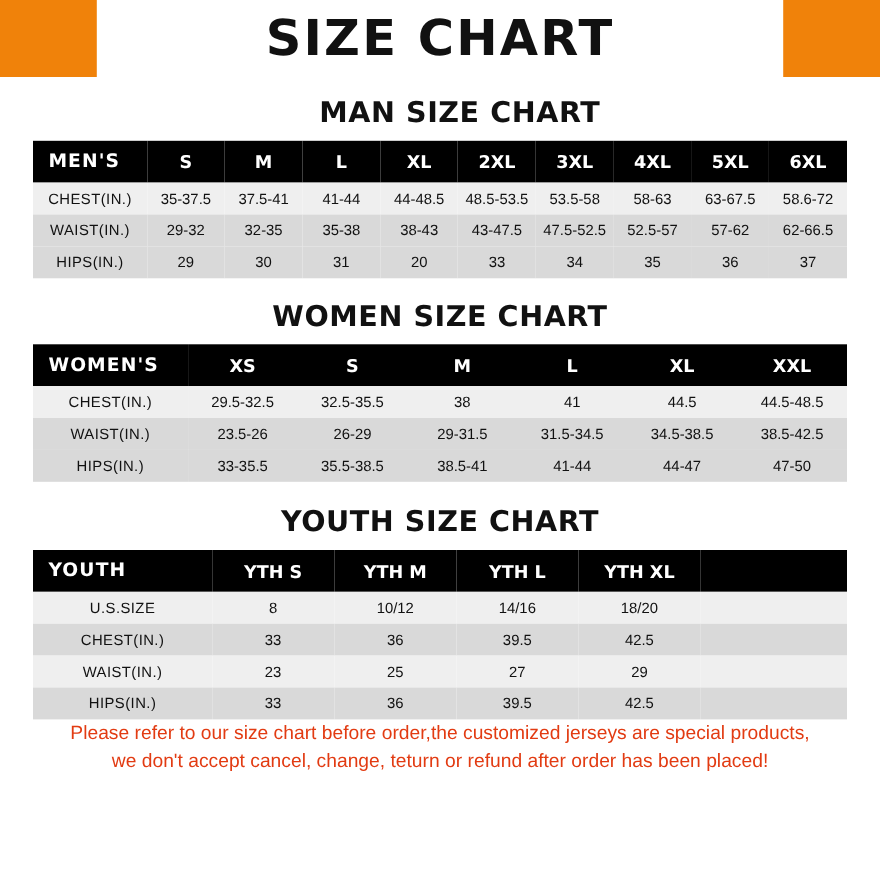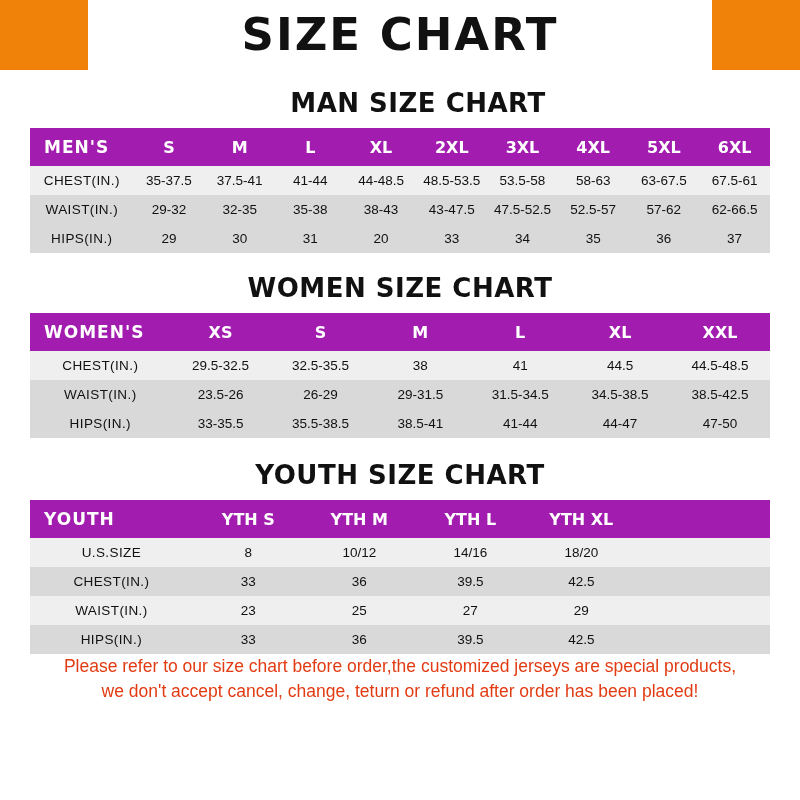--- a/index.html
+++ b/index.html
@@ -55,21 +55,21 @@
   .youth-title { margin-top: 22px; margin-bottom: 10px; }
 
   
   .table-wrap { padding: 0 30px; }
   table.size-table {
     width: 100%;
     border-collapse: collapse;
     table-layout: fixed;
   }
   table.size-table thead th {
-    background: #a21caf;
+    background: #000000;
     color: #ffffff;
     font-family: "DejaVu Sans", sans-serif;
     font-weight: bold;
     font-size: 16px;
     padding: 9px 0;
     text-align: center;
   }
   table.size-table thead th.rowhead {
     text-align: left;
     padding-left: 14px;
@@ -151,21 +151,21 @@
         <tr class="row-alt-light">
           <td class="rowhead">CHEST(IN.)</td>
           <td>35-37.5</td>
           <td>37.5-41</td>
           <td>41-44</td>
           <td>44-48.5</td>
           <td>48.5-53.5</td>
           <td>53.5-58</td>
           <td>58-63</td>
           <td>63-67.5</td>
-          <td>67.5-61</td>
+          <td>58.6-72</td>
         </tr>
         <tr class="row-alt-dark">
           <td class="rowhead">WAIST(IN.)</td>
           <td>29-32</td>
           <td>32-35</td>
           <td>35-38</td>
           <td>38-43</td>
           <td>43-47.5</td>
           <td>47.5-52.5</td>
           <td>52.5-57</td>

